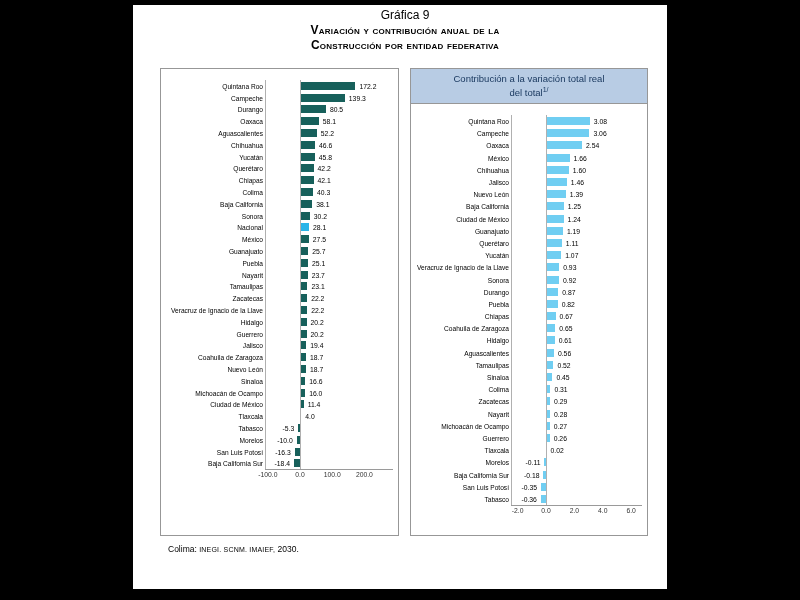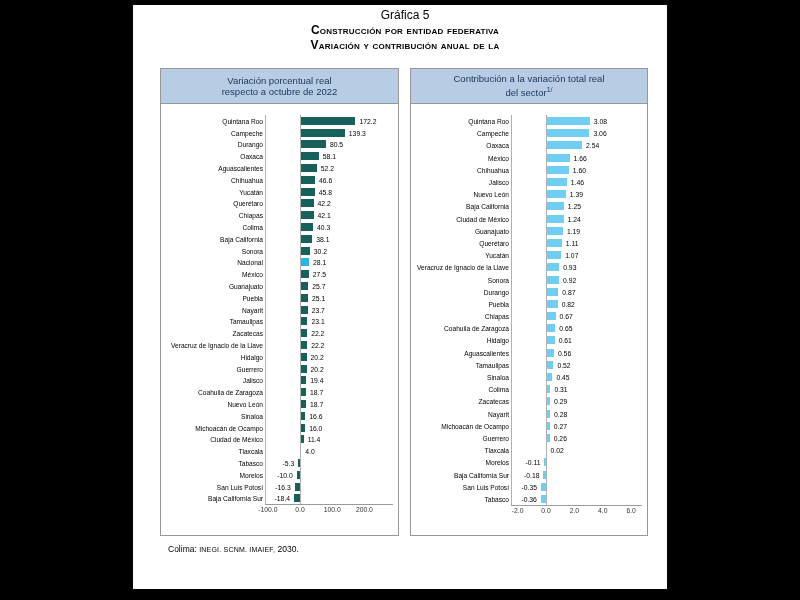--- a/index.html
+++ b/index.html
@@ -48,30 +48,26 @@
   .fn-text{flex:1;}
   .fn-source{margin-top:2px;}
   .caps-small{font-size:7px;letter-spacing:.2px;}
 </style>
 </head>
 <body>
 
 <div class="page">
 
   <div class="titleblock">
-    <div class="t-graf">Gráfica 5</div>
+    <div class="t-graf">Gráfica 9</div>
+    <div class="t-bold">Variación y contribución anual de la</div>
     <div class="t-bold">Construcción por entidad federativa</div>
-    <div class="t-bold">Variación y contribución anual de la</div>
   </div>
 
   <div class="panel left">
-    <div class="panel-header">
-      <div>Variación porcentual real</div>
-      <div>respecto a octubre de 2022</div>
-    </div>
     <div class="chart-body" id="chart0">
         <div class="crow" style="height: 11.8px;">
           <span class="rowlabel" style="right: 135px;">Quintana Roo</span>
           <div class="plot" style="left: 104px; width: 128px;">
             <div class="bar" style="width: 55.4484px; left: 35px; background: rgb(23, 96, 91);"></div>
             <span class="vlabel" style="left: 94.4484px;">172.2</span>
           </div>
         </div>
         <div class="crow" style="height: 11.8px;">
           <span class="rowlabel" style="right: 135px;">Campeche</span>
@@ -303,21 +299,21 @@
         <span class="tick" style="left: 88.8px; top: 391.4px;">-100.0</span>
         <span class="tick" style="left: 121px; top: 391.4px;">0.0</span>
         <span class="tick" style="left: 153.2px; top: 391.4px;">100.0</span>
         <span class="tick" style="left: 185.4px; top: 391.4px;">200.0</span>
       </div>
   </div>
 
   <div class="panel right">
     <div class="panel-header">
       <div>Contribución a la variación total real</div>
-      <div><span>del sector</span><sup>1/</sup></div>
+      <div><span>del total</span><sup>1/</sup></div>
     </div>
     <div class="chart-body" id="chart1">
         <div class="crow" style="height: 12.2px;">
           <span class="rowlabel" style="right: 138px;">Quintana Roo</span>
           <div class="plot" style="left: 100px; width: 131px;">
             <div class="bar" style="width: 43.736px; left: 35px; background: rgb(112, 206, 242);"></div>
             <span class="vlabel" style="left: 82.736px;">3.08</span>
           </div>
         </div>
         <div class="crow" style="height: 12.2px;">

